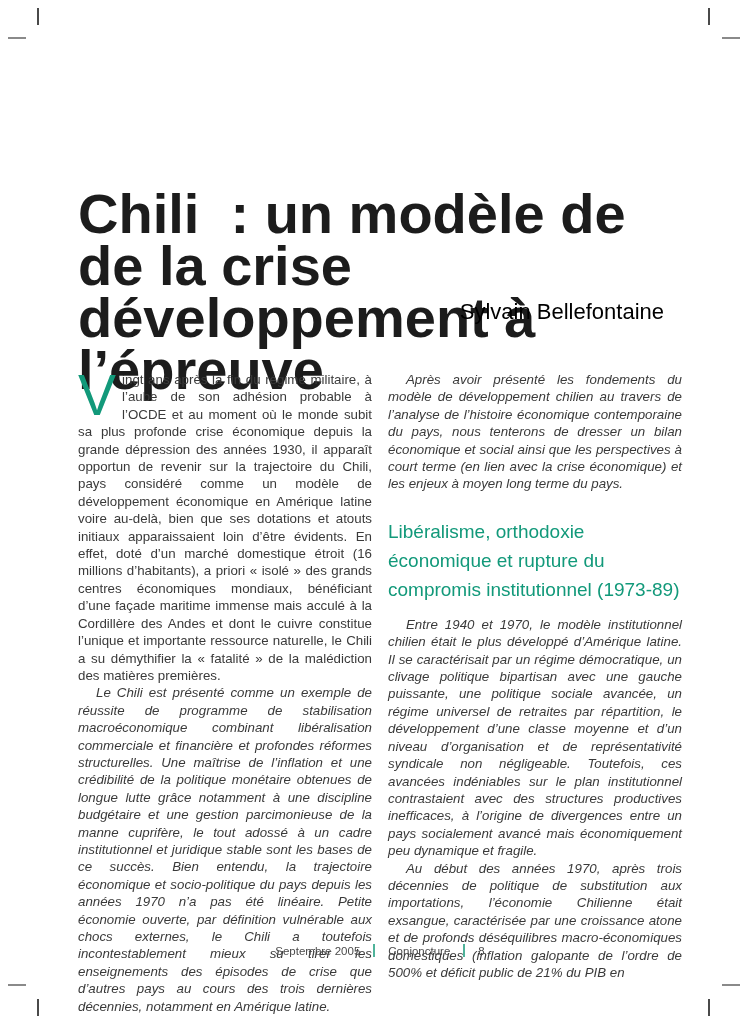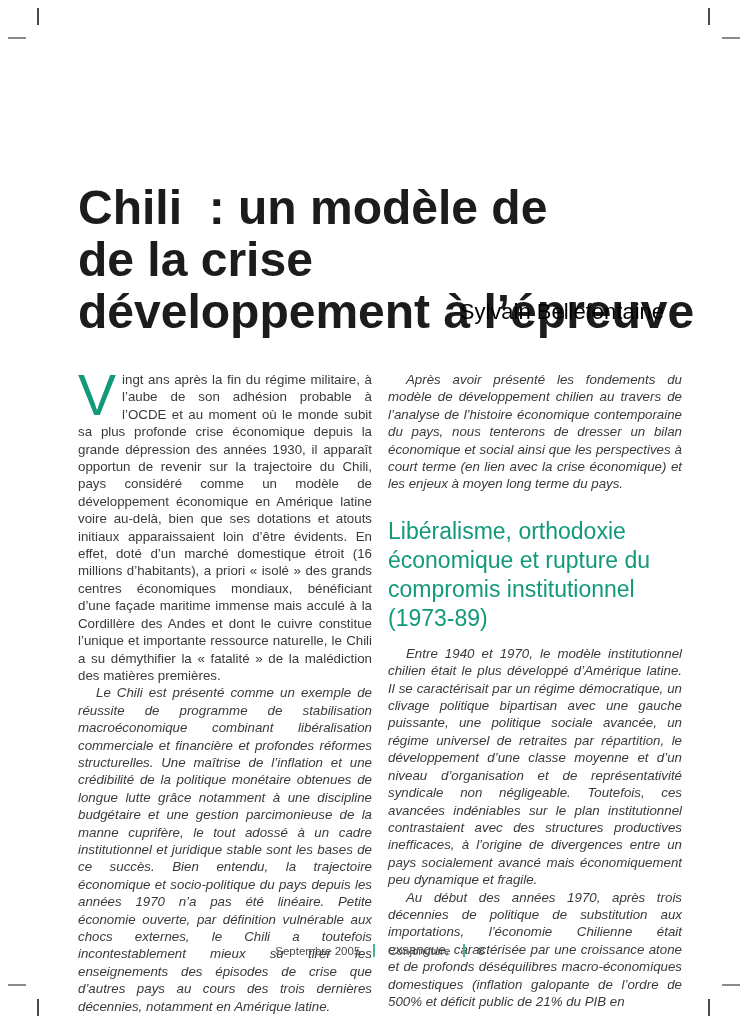--- a/index.html
+++ b/index.html
@@ -18,21 +18,21 @@
   .cm-tl-h{left:8px;top:37px;}
   .cm-tr-v{left:708px;top:8px;}
   .cm-tr-h{left:722px;top:37px;}
   .cm-bl-v{left:37px;top:999px;}
   .cm-bl-h{left:8px;top:984px;}
   .cm-br-v{left:708px;top:999px;}
   .cm-br-h{left:722px;top:984px;}
 
   .title{
     position:absolute;left:78px;top:150px;width:620px;
-    font-size:48px;line-height:52px;font-weight:bold;
+    font-size:56px;line-height:52px;font-weight:bold;
     color:#1c1c1c;letter-spacing:0;
   }
   .author{
     position:absolute;left:78px;top:299px;width:604px;
     padding-right:18px;box-sizing:border-box;
     text-align:right;font-size:22px;color:#000000;
   }
   .columns{
     position:absolute;left:78px;top:371px;width:604px;
     display:flex;gap:16px;
@@ -46,21 +46,21 @@
   }
   .col p.indent{text-indent:18px;font-style:italic;}
   .dropcap{
     float:left;
     font-size:57px;line-height:46px;
     padding:1px 6px 0 0;
     color:var(--accent,#12997a);
   }
   .section-heading{
     margin:24px 0 12px 0;
-    font-size:23px;line-height:29px;font-weight:normal;
+    font-size:19px;line-height:29px;font-weight:normal;
     color:var(--accent,#12997a);
   }
   .footer{
     position:absolute;left:78px;top:944px;width:604px;
     display:flex;justify-content:center;align-items:center;gap:13px;
     font-size:11.5px;color:#4a4a4a;
   }
   .footer .sep{
     display:inline-block;width:2px;height:13px;
     background:var(--accent-light,#4fb39a);

